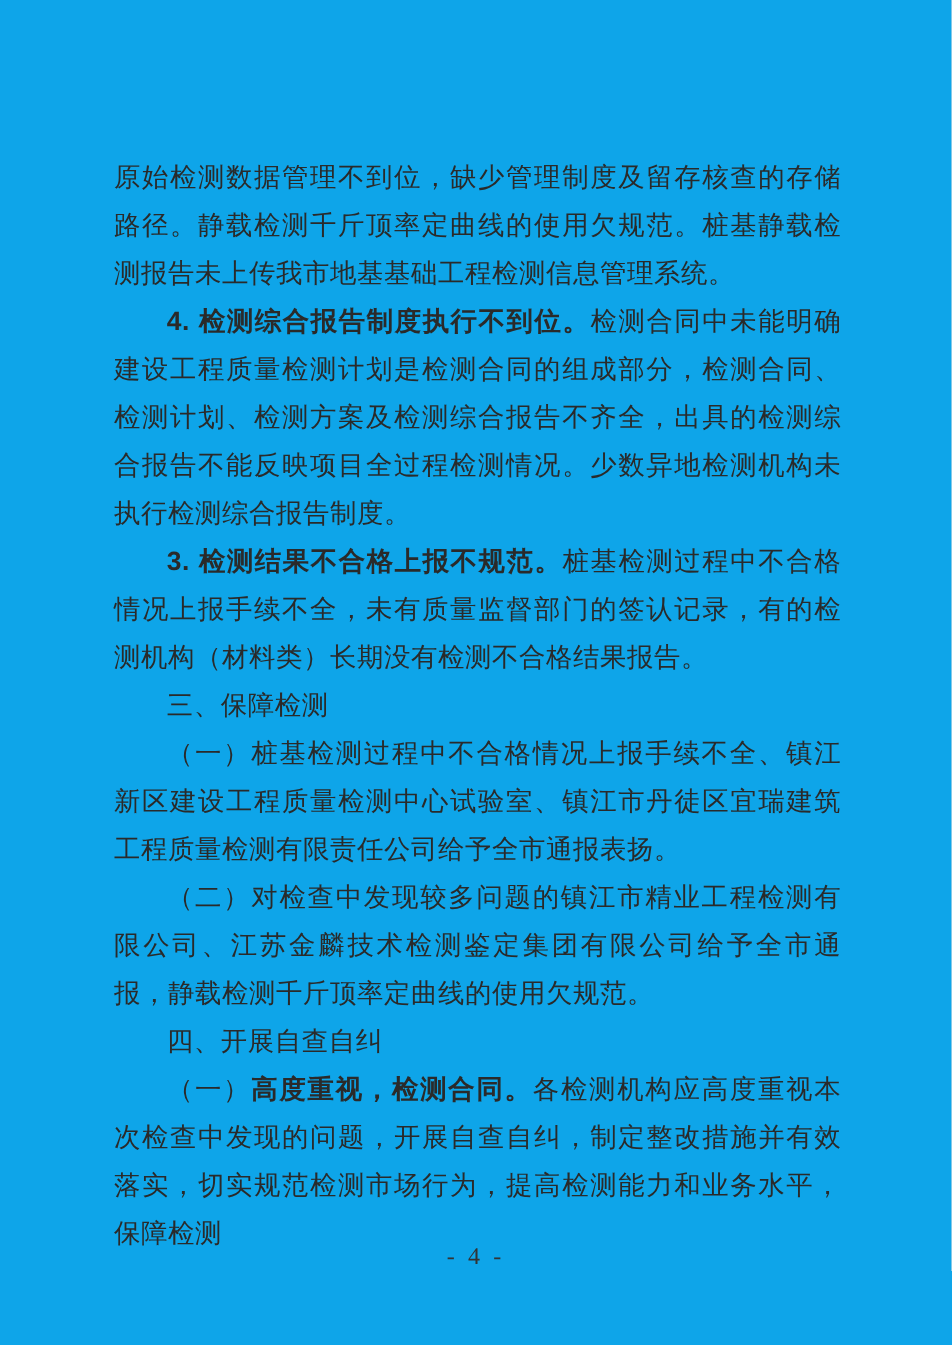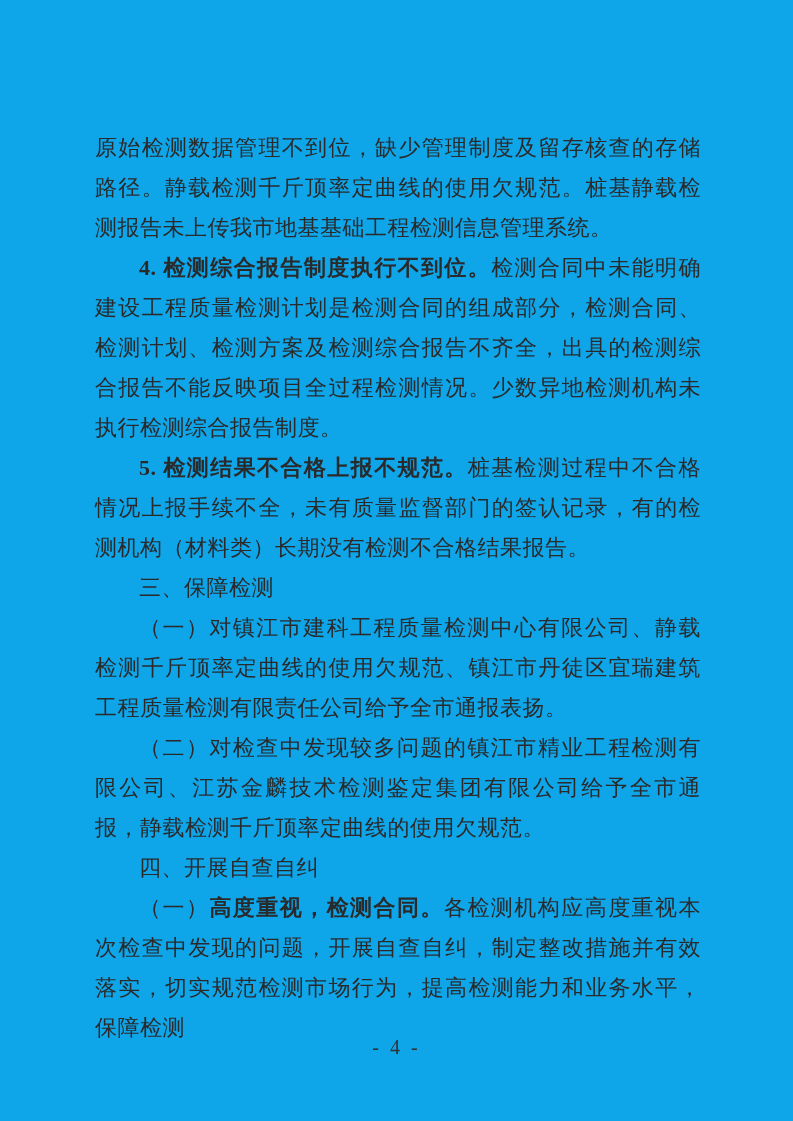--- a/index.html
+++ b/index.html
@@ -35,21 +35,21 @@
   }
   .indent {
     text-indent: 44px;
   }
   .heading {
     font-family: "Liberation Sans", "DejaVu Sans", sans-serif;
     font-weight: bold;
     letter-spacing: 1px;
   }
   .lead {
-    font-family: Liberation Serif, serif;
+    font-family: Liberation Sans, sans-serif;
     font-weight: bold;
   }
   .footer {
     position: absolute;
     top: 1036px;
     left: 0;
     width: 100%;
     text-align: center;
   }
   .footer span {
@@ -61,25 +61,25 @@
 </head>
 <body>
 
 <div class="page">
   <div class="content">
 
     <p>原始检测数据管理不到位，缺少管理制度及留存核查的存储路径。静载检测千斤顶率定曲线的使用欠规范。桩基静载检测报告未上传我市地基基础工程检测信息管理系统。</p>
 
     <p class="indent"><span class="lead">4. 检测综合报告制度执行不到位。</span><span>检测合同中未能明确建设工程质量检测计划是检测合同的组成部分，检测合同、检测计划、检测方案及检测综合报告不齐全，出具的检测综合报告不能反映项目全过程检测情况。少数异地检测机构未执行检测综合报告制度。</span></p>
 
-    <p class="indent"><span class="lead">5. 检测结果不合格上报不规范。</span><span>桩基检测过程中不合格情况上报手续不全，未有质量监督部门的签认记录，有的检测机构（材料类）长期没有检测不合格结果报告。</span></p>
+    <p class="indent"><span class="lead">3. 检测结果不合格上报不规范。</span><span>桩基检测过程中不合格情况上报手续不全，未有质量监督部门的签认记录，有的检测机构（材料类）长期没有检测不合格结果报告。</span></p>
 
     <h3 class="indent heading">三、保障检测</h3>
 
-    <p class="indent">（一）对镇江市建科工程质量检测中心有限公司、静载检测千斤顶率定曲线的使用欠规范、镇江市丹徒区宜瑞建筑工程质量检测有限责任公司给予全市通报表扬。</p>
+    <p class="indent">（一）桩基检测过程中不合格情况上报手续不全、镇江新区建设工程质量检测中心试验室、镇江市丹徒区宜瑞建筑工程质量检测有限责任公司给予全市通报表扬。</p>
 
     <p class="indent">（二）对检查中发现较多问题的镇江市精业工程检测有限公司、江苏金麟技术检测鉴定集团有限公司给予全市通报，静载检测千斤顶率定曲线的使用欠规范。</p>
 
     <h3 class="indent heading">四、开展自查自纠</h3>
 
     <p class="indent"><span>（一）</span><span class="lead">高度重视，检测合同。</span><span>各检测机构应高度重视本次检查中发现的问题，开展自查自纠，制定整改措施并有效落实，切实规范检测市场行为，提高检测能力和业务水平，保障检测</span></p>
 
   </div>
 
   <div class="footer">

